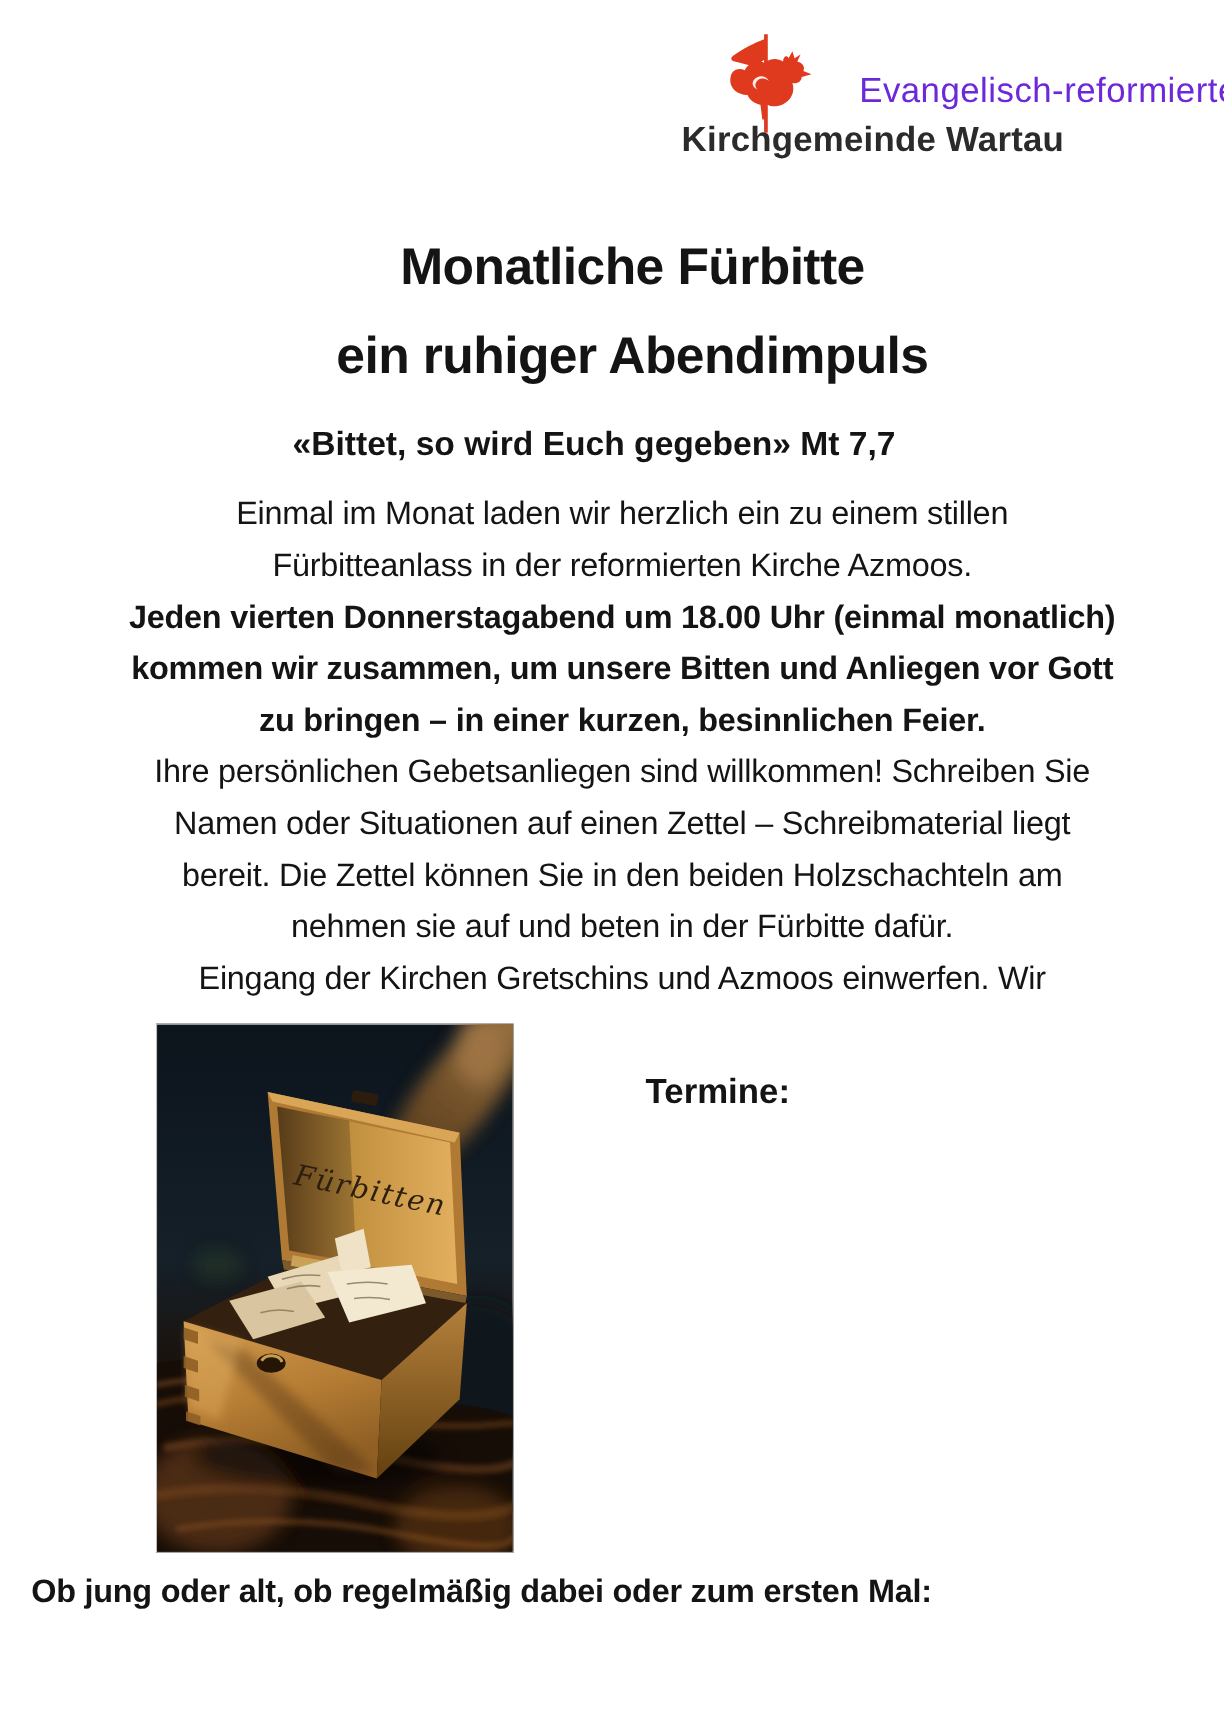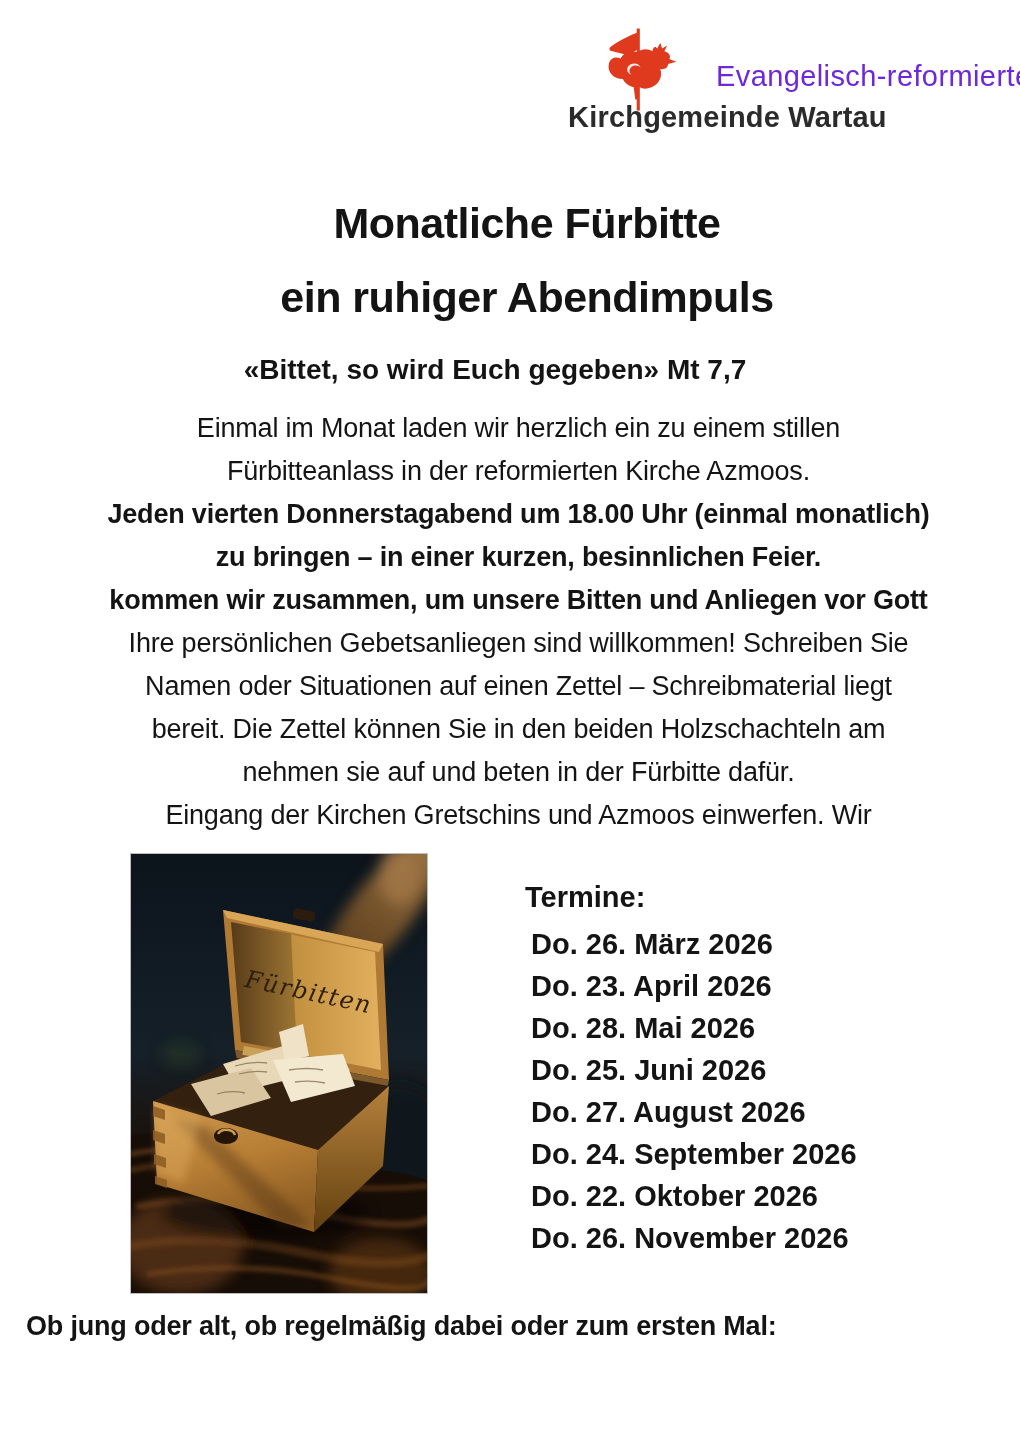--- a/index.html
+++ b/index.html
@@ -25,21 +25,21 @@
   .bodytext{top:407px;font-size:27px;line-height:43px;letter-spacing:-.2px;}
   .bodytext p{margin:0;padding-left:47px;}
   .bodytext .line{display:block;white-space:nowrap;}
   .b{font-weight:700;}
   
   .photo{position:absolute;left:130px;top:853px;width:296px;height:439px;margin:0;
          border:1px solid #bdbdbd;box-sizing:content-box;background:#0d151d;}
   .photo svg{display:block;}
   
   .termine{position:absolute;left:522px;top:872px;}
-  .termine h3{margin:3px;font-size:29px;font-weight:700;line-height:44px;}
+  .termine h3{margin:16px;font-size:29px;font-weight:700;line-height:44px;}
   .termine ul{list-style:none;margin:4px 0 0 0;padding:0 0 0 9px;}
   .termine li{font-size:29px;font-weight:700;line-height:42px;white-space:nowrap;}
   
   .closing{position:absolute;left:12px;top:1304px;width:1020px;text-align:left;
            padding-left:14px;box-sizing:border-box;
            font-size:27px;font-weight:700;line-height:44px;letter-spacing:-.2px;}
   .closing .line{display:block;white-space:nowrap;}
 </style>
 </head>
 <body>
@@ -84,22 +84,22 @@
 
   <h2 class="col subtitle">«Bittet, so wird Euch gegeben» Mt 7,7</h2>
 
   <div class="col bodytext">
     <p>
       <span class="line">Einmal im Monat laden wir herzlich ein zu einem stillen</span>
       <span class="line">Fürbitteanlass in der reformierten Kirche Azmoos.</span>
     </p>
     <p class="b">
       <span class="line">Jeden vierten Donnerstagabend um 18.00 Uhr (einmal monatlich)</span>
+      <span class="line">kommen wir zusammen, um unsere Bitten und Anliegen vor Gott</span>
       <span class="line">zu bringen – in einer kurzen, besinnlichen Feier.</span>
-      <span class="line">kommen wir zusammen, um unsere Bitten und Anliegen vor Gott</span>
     </p>
     <p>
       <span class="line">Ihre persönlichen Gebetsanliegen sind willkommen! Schreiben Sie</span>
       <span class="line">Namen oder Situationen auf einen Zettel – Schreibmaterial liegt</span>
       <span class="line">bereit. Die Zettel können Sie in den beiden Holzschachteln am</span>
       <span class="line">nehmen sie auf und beten in der Fürbitte dafür.</span>
       <span class="line">Eingang der Kirchen Gretschins und Azmoos einwerfen. Wir</span>
     </p>
   </div>
 
@@ -199,29 +199,19 @@
         <polygon points="24,322 36,326 36,334 24,330"></polygon>
       </g>
 
       <ellipse cx="95" cy="282" rx="12" ry="8" fill="#241507"></ellipse>
       <path d="M87,280 a9,7 0 0 1 17,1" stroke="#c99c4e" stroke-width="2.5" fill="none"></path>
     </svg>
   </figure>
 
   <section class="termine">
     <h3>Termine:</h3>
-    <ul>
-      <li>Do. 26. März 2026</li>
-      <li>Do. 23. April 2026</li>
-      <li>Do. 28. Mai 2026</li>
-      <li>Do. 25. Juni 2026</li>
-      <li>Do. 27. August 2026</li>
-      <li>Do. 24. September 2026</li>
-      <li>Do. 22. Oktober 2026</li>
-      <li>Do. 26. November 2026</li>
-    </ul>
   </section>
 
   <footer class="closing">
     <span class="line">Ob jung oder alt, ob regelmäßig dabei oder zum ersten Mal:</span>
   </footer>
 
 </div>
 
 </body></html>

